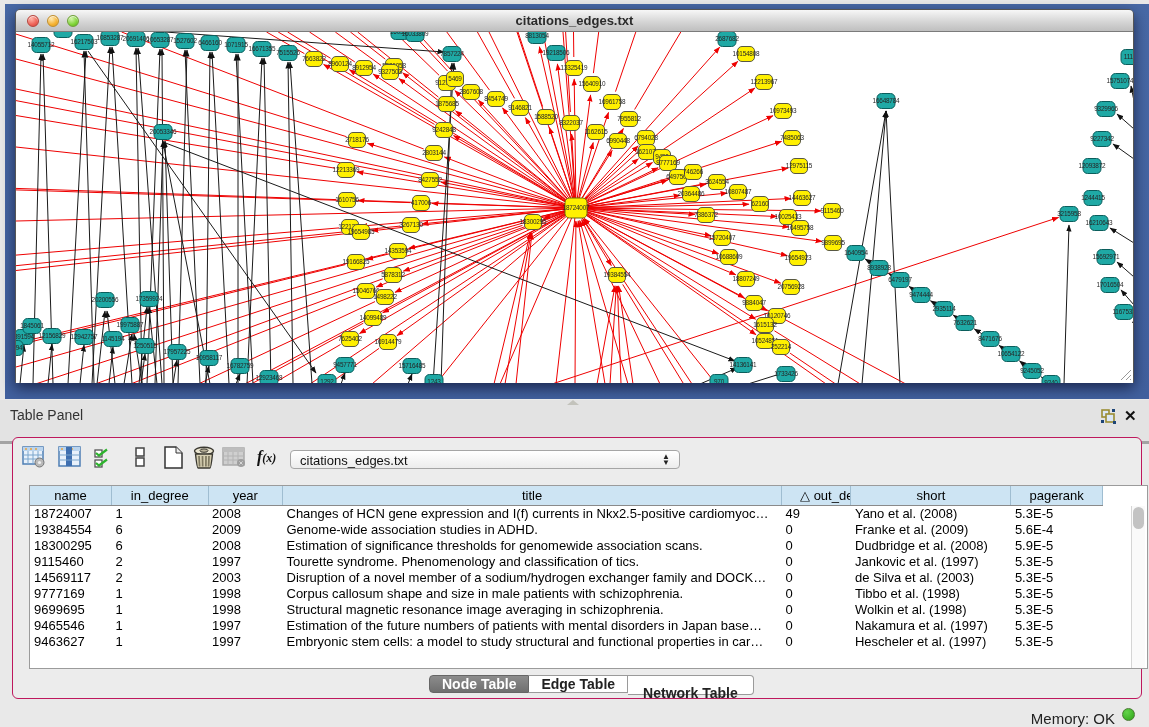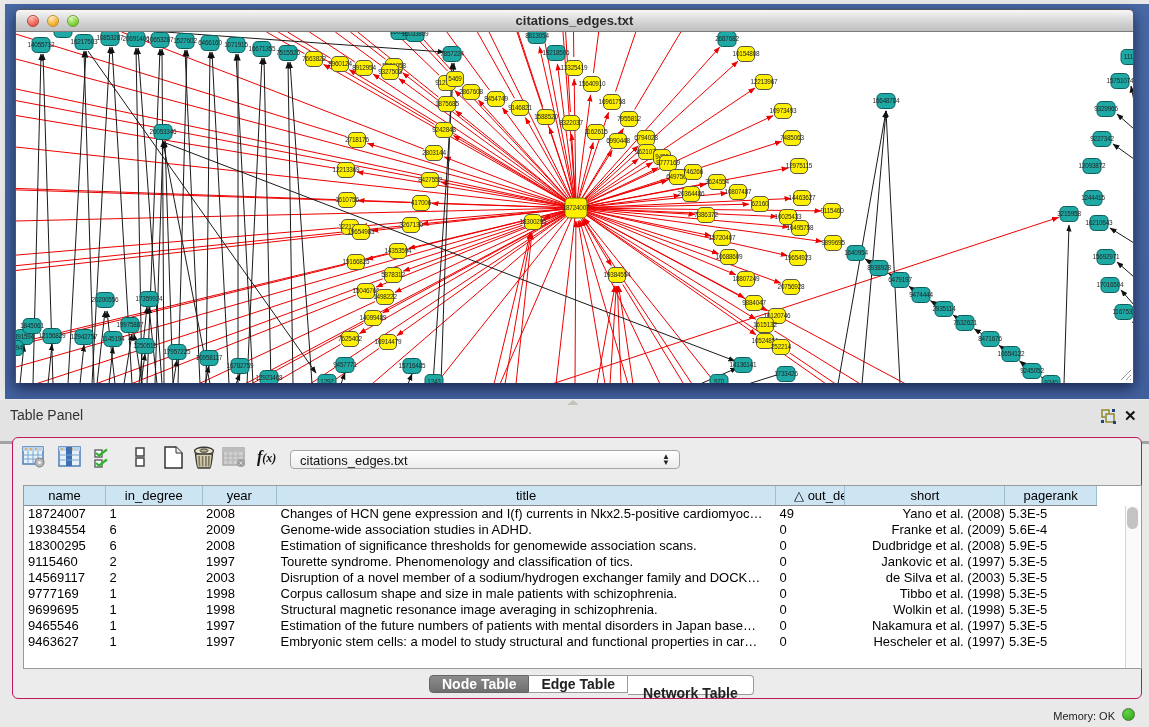--- a/index.html
+++ b/index.html
@@ -20,38 +20,38 @@
 border-bottom:3px solid #a3a3a3}
 #thead .t{position:absolute;left:10px;top:7px;font-size:14px;color:#333}
 #container{position:absolute;left:12px;top:38px;width:1130px;height:262px;
 background:#ececec;border:1px solid #be185d;border-radius:6px}
 #toolbar{position:absolute;left:1px;top:8px;height:26px;width:1100px}
 .ti{position:absolute;top:0}
 #combo{position:absolute;left:276px;top:4px;width:390px;height:19px;border:1px solid #a5a5a5;
 border-radius:4px;background:linear-gradient(#fff,#ececec);font-size:13px;color:#111;
 padding:2px 0 0 9px}
 #combo .ar{position:absolute;right:9px;top:2.5px;font-size:8px;line-height:6.5px;color:#222}
-#tbl{position:absolute;left:10px;top:47px;width:1119px;height:184px;background:#fff;
+#tbl{position:absolute;left:16px;top:47px;width:1119px;height:184px;background:#fff;
 border:1px solid #9b9b9b;overflow:hidden}
 table{border-collapse:collapse;table-layout:fixed;width:1073px;font-size:13px;color:#000}
 th{height:19px;background:#cde4f3;border-right:1px solid #9fbdd1;border-bottom:1px solid #8a8a8a;
 font-weight:400;font-size:13px;padding:0;white-space:nowrap;overflow:hidden}
 td{height:16px;padding:0 0 0 4px;white-space:nowrap;overflow:hidden}
 .c1{width:81px}.c2{width:96px}.c3{width:74px}.c4{width:496px}.c5{width:69px}.c6{width:159px}.c7{width:91px}
-td.c6{text-align:right}
+td.c6{text-align:left}
 #vsb{position:absolute;right:2px;top:20px;width:14px;height:162px;background:#fafafa;
 border-left:1px solid #d5d5d5}
 #vsb .th{position:absolute;left:1px;top:1px;width:11px;height:22px;background:#c3c3c3;border-radius:6px}
 #tabs{position:absolute;left:416px;top:237px;height:18px;font-size:14px;font-weight:700}
 .tab{float:left;height:18px;line-height:17px;padding:0 12px;background:#fff;border:1px solid #9a9a9a;
 border-left:none;color:#222}
 .tab.first{border-left:1px solid #9a9a9a;border-radius:4px 0 0 4px}
 .tab.last{border-radius:0 4px 4px 0;padding:9px 15px}
 .tab.sel{background:linear-gradient(#8c8c8c,#6f6f6f);color:#fff;border-color:#666}
-#status{position:absolute;left:0;top:701px;width:1149px;height:26px;font-size:11px;color:#222}
+#status{position:absolute;left:0;top:701px;width:1149px;height:26px;font-size:15px;color:#222}
 #status .m{position:absolute;right:34px;top:9px}
 #status .dot{position:absolute;right:14px;top:7px;width:13px;height:13px;border-radius:50%;
 background:radial-gradient(circle at 35% 30%,#63d44a,#2da316);border:1px solid #4a7a34}
 .icx{position:absolute;font-size:15px;font-weight:700;color:#111}
 </style></head><body>
 <div id="desktop">
  <div id="win">
   <div id="titlebar">
     <span class="tl" style="left:11px;background:radial-gradient(circle at 35% 30%,#ffb3a7,#ee6156 60%,#d33e32);border:1px solid #b5443c"></span>
     <span class="tl" style="left:31px;background:radial-gradient(circle at 35% 30%,#ffe9b0,#f5b12e 60%,#e09a18);border:1px solid #c08e2c"></span>

